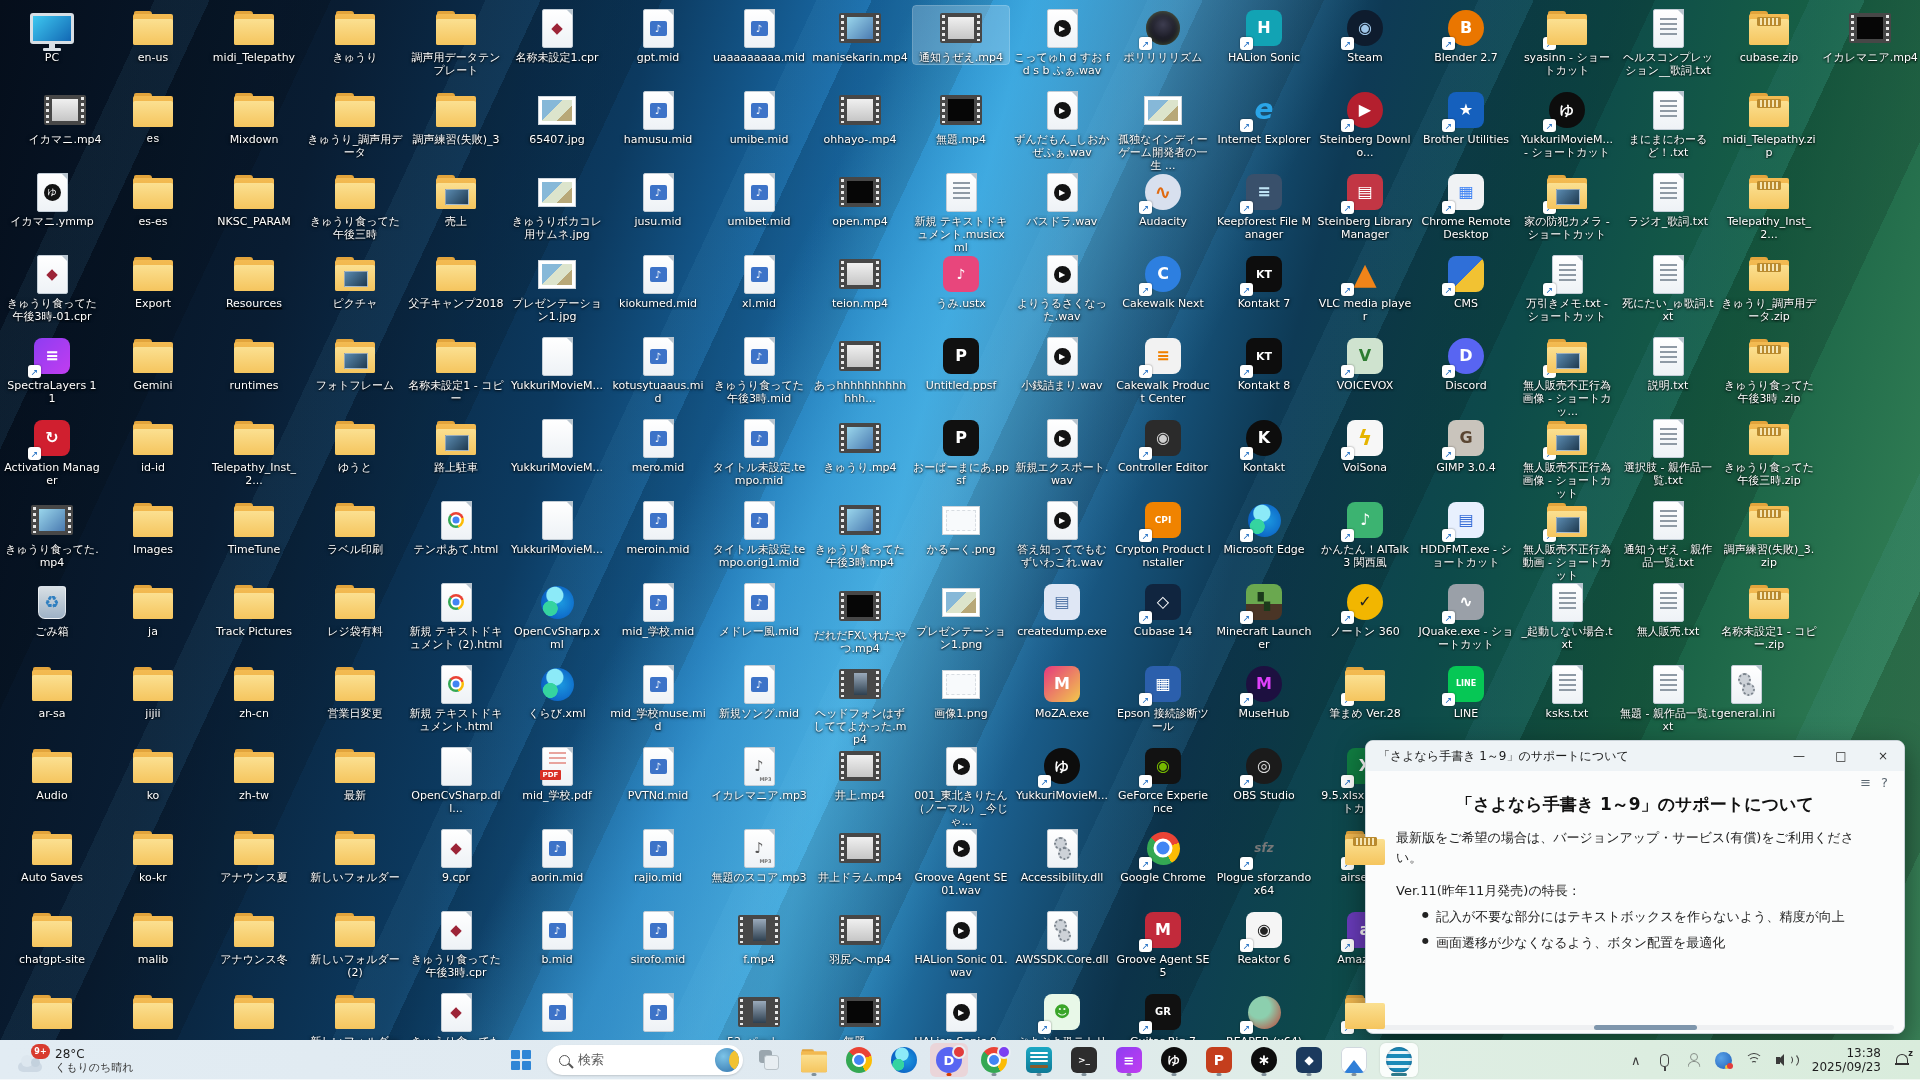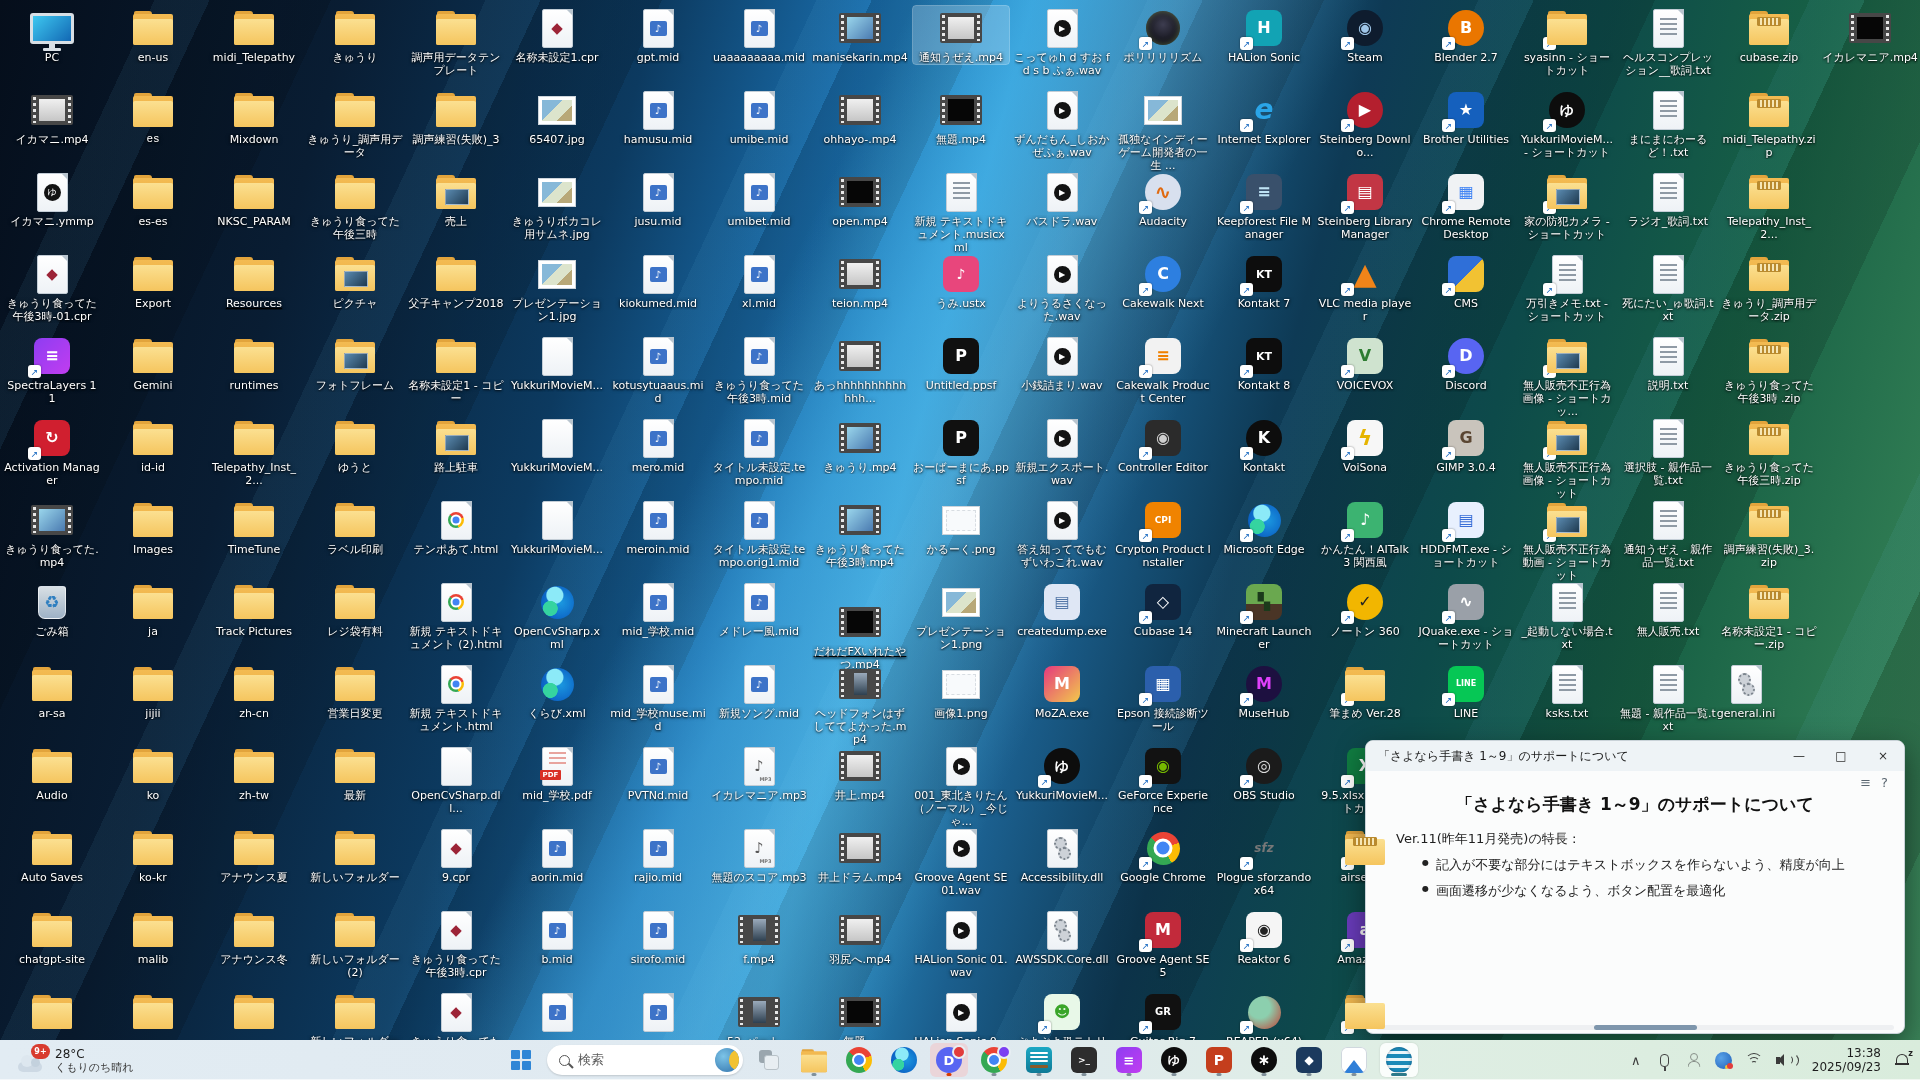--- a/index.html
+++ b/index.html
@@ -318,21 +318,21 @@
         <div class="lb">cubase.zip</div>
       </div>
       <div class="cell" style="left: 1822px; top: 6px;">
         <div class="ic">
           <span class="fl">
             <span class="flc b"></span>
           </span>
         </div>
         <div class="lb">イカレマニア.mp4</div>
       </div>
-      <div class="cell" style="left: 4px; top: 88px;">
+      <div class="cell" style="left: 17px; top: 88px;">
         <div class="ic">
           <span class="fl">
             <span class="flc g"></span>
           </span>
         </div>
         <div class="lb">イカマニ.mp4</div>
       </div>
       <div class="cell" style="left: 105px; top: 88px; font-family: Liberation Mono, monospace;">
         <div class="ic">
           <span class="f">
@@ -1227,21 +1227,21 @@
         <div class="lb">mid_学校.mid</div>
       </div>
       <div class="cell" style="left: 711px; top: 580px;">
         <div class="ic">
           <span class="d">
             <span class="midg">♪</span>
           </span>
         </div>
         <div class="lb">メドレー風.mid</div>
       </div>
-      <div class="cell" style="left: 812px; top: 600px; text-decoration: underline;">
+      <div class="cell" style="left: 812px; top: 584px;">
         <div class="ic">
           <span class="fl">
             <span class="flc b"></span>
           </span>
         </div>
         <div class="lb">だれだFXいれたやつ.mp4</div>
       </div>
       <div class="cell" style="left: 913px; top: 580px;">
         <div class="ic">
           <span class="im">
@@ -1902,20 +1902,21 @@
       <div class="dlg-btn">—</div>
       <div class="dlg-btn">□</div>
       <div class="dlg-btn">×</div>
     </div>
     <div class="dlg-body">
       <div class="dlg-tools">
         <span>≡</span>
         <span>?</span>
       </div>
       <div class="dlg-h">「さよなら手書き 1～9」のサポートについて</div>
+      <p class="dlg-p">最新版をご希望の場合は、バージョンアップ・サービス(有償)をご利用ください。</p>
       <div class="dlg-ver">Ver.11(昨年11月発売)の特長：</div>
       <ul class="dlg-ul" id="dlg-bullets">
           <li>記入が不要な部分にはテキストボックスを作らないよう、精度が向上</li>
           <li>画面遷移が少なくなるよう、ボタン配置を最適化</li>
         </ul>
     </div>
     <div class="dlg-scroll">
         <span class="dlg-thumb"></span>
       </div>
   </div>

